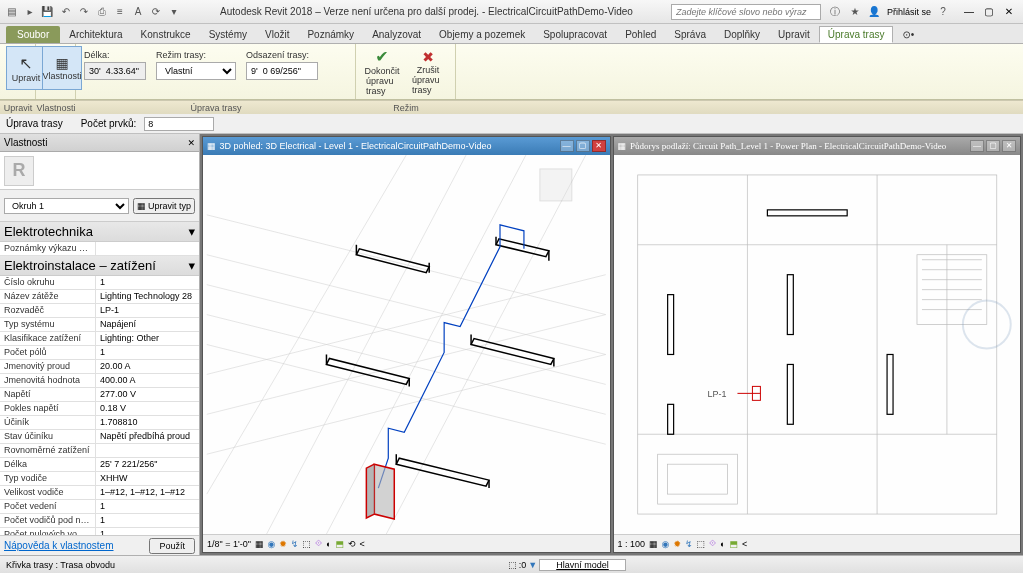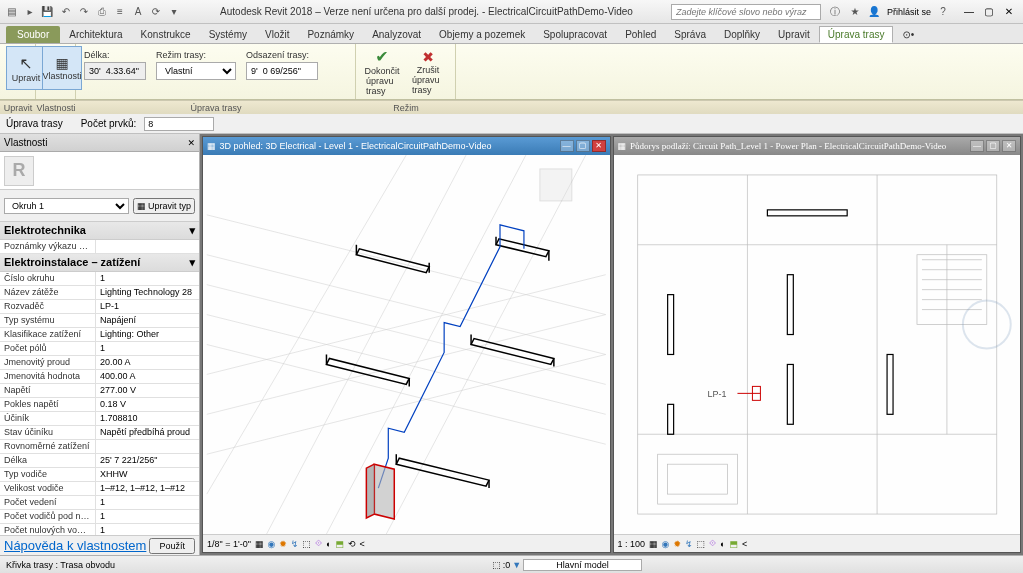--- a/index.html
+++ b/index.html
@@ -43,26 +43,26 @@
 
 
 .prop-panel { width: 200px; background: #f5f5f5; border-right: 1px solid #b0b0b0; display: flex; flex-direction: column; }
 .prop-header { height: 18px; background: linear-gradient(to bottom, #e0e0e0, #d0d0d0); border-bottom: 1px solid #aaa; display: flex; align-items: center; padding: 0 4px; font-size: 10px; position: relative; }
 .prop-header .pin { position: absolute; right: 4px; font-size: 9px; }
 .prop-preview { height: 38px; background: #fff; display: flex; align-items: center; padding: 4px; border-bottom: 1px solid #ccc; }
 .prop-preview-img { width: 30px; height: 30px; background: #eee; border: 1px solid #ccc; margin-right: 6px; display:flex; align-items:center; justify-content:center; color:#aaa; font-size:18px; font-weight:bold;}
 .prop-type-row { height: 32px; display: flex; align-items: center; padding: 0 4px; gap: 4px; border-bottom: 1px solid #ccc; background:#f0f0f0; }
 .prop-type-sel { flex: 1; height: 16px; border: 1px solid #aaa; background: #fff; font-size: 9px; padding: 0 3px; }
 .prop-grid { flex: 1; overflow-y: auto; background: #fff; }
-.prop-section { background: linear-gradient(to bottom, #e8e8e8, #dcdcdc); font-weight: bold; font-size: 11px; padding: 2px 4px; border-bottom: 1px solid #ccc; display: flex; justify-content: space-between; text-align: right; }
+.prop-section { background: linear-gradient(to bottom, #e8e8e8, #dcdcdc); font-weight: normal; font-size: 13px; padding: 2px 4px; border-bottom: 1px solid #ccc; display: flex; justify-content: space-between; text-align: right; }
 .prop-row { display: flex; border-bottom: 1px solid #e0e0e0; height: 14px; font-size: 9px; }
 .prop-key { width: 95px; padding: 1px 4px; color: #333; overflow: hidden; white-space: nowrap; text-overflow: ellipsis; }
 .prop-val { flex: 1; padding: 1px 4px; color: #000; border-left: 1px solid #e0e0e0; overflow: hidden; white-space: nowrap; }
 .prop-footer { height: 20px; border-top: 1px solid #ccc; display: flex; align-items: center; justify-content: space-between; padding: 0 4px; background: #f0f0f0; }
-.prop-footer a { color: #0066cc; font-size: 13px; }
+.prop-footer a { color: #0066cc; font-size: 10px; }
 .prop-footer button { font-size: 9px; padding: 1px 8px; }
 
 
 .view-area { flex: 1; background: #777; display: flex; gap: 2px; padding: 2px; }
 .view-window { flex: 1; background: #fff; border: 1px solid #555; display: flex; flex-direction: column; }
 .view-titlebar { height: 18px; display: flex; align-items: center; padding: 0 4px; font-size: 9px; color: #fff; }
 .view-titlebar.active { background: linear-gradient(to bottom, #5a9bd5, #3a7bb5); }
 .view-titlebar.inactive { background: linear-gradient(to bottom, #aaa, #888); }
 .view-titlebar .spacer { flex: 1; }
 .view-titlebar .vbtn { width: 14px; height: 12px; background: rgba(255,255,255,0.3); margin-left: 2px; border: 1px solid rgba(0,0,0,0.3); font-size: 8px; text-align: center; line-height: 10px;}
@@ -439,15 +439,15 @@
 
   </div>
 </div>
 
 <div class="statusbar">
   <span>Křivka trasy : Trasa obvodu</span>
   <span class="sep"></span>
   <span>⬚</span>
   <span>:0</span>
   <span style="color:#37b;">▼</span>
-  <span style="border:1px solid #aaa;padding:0 32px;background:#fff;">Hlavní model</span>
+  <span style="border:1px solid #aaa;padding:0 16px;background:#fff;text-decoration:underline;">Hlavní model</span>
   <span class="sep"></span>
 </div>
 
 </body></html>

